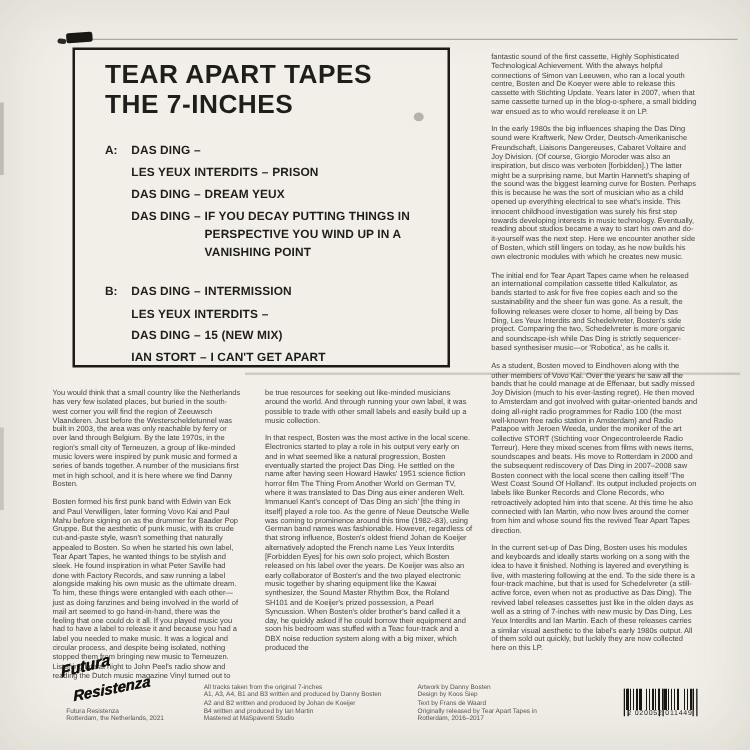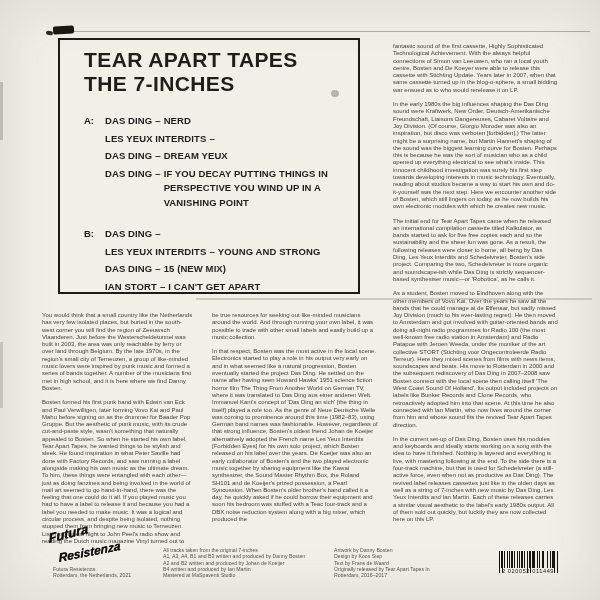--- a/index.html
+++ b/index.html
@@ -86,50 +86,50 @@
       <div>TEAR APART TAPES</div>
       <div>THE 7-INCHES</div>
     </div>
 
     <div class="side">
       <div class="side-label">A:</div>
       <div class="side-tracks">
         <div class="track">
           <span class="artist">DAS DING</span>
           <span class="sep">–</span>
-          <span class="ttl">NERD</span>
         </div>
         <div class="track">
           <span class="artist">LES YEUX INTERDITS</span>
           <span class="sep">–</span>
+          <span class="ttl">PRISON</span>
         </div>
         <div class="track">
           <span class="artist">DAS DING</span>
           <span class="sep">–</span>
           <span class="ttl">DREAM YEUX</span>
         </div>
         <div class="track">
           <span class="artist">DAS DING</span>
           <span class="sep">–</span>
           <span class="ttl">IF YOU DECAY PUTTING THINGS IN PERSPECTIVE YOU WIND UP IN A VANISHING POINT</span>
         </div>
       </div>
     </div>
 
     <div class="side">
       <div class="side-label">B:</div>
       <div class="side-tracks">
         <div class="track">
           <span class="artist">DAS DING</span>
           <span class="sep">–</span>
+          <span class="ttl">INTERMISSION</span>
         </div>
         <div class="track">
           <span class="artist">LES YEUX INTERDITS</span>
           <span class="sep">–</span>
-          <span class="ttl">YOUNG AND STRONG</span>
         </div>
         <div class="track">
           <span class="artist">DAS DING</span>
           <span class="sep">–</span>
           <span class="ttl">15 (NEW MIX)</span>
         </div>
         <div class="track">
           <span class="artist">IAN STORT</span>
           <span class="sep">–</span>
           <span class="ttl">I CAN'T GET APART</span>

